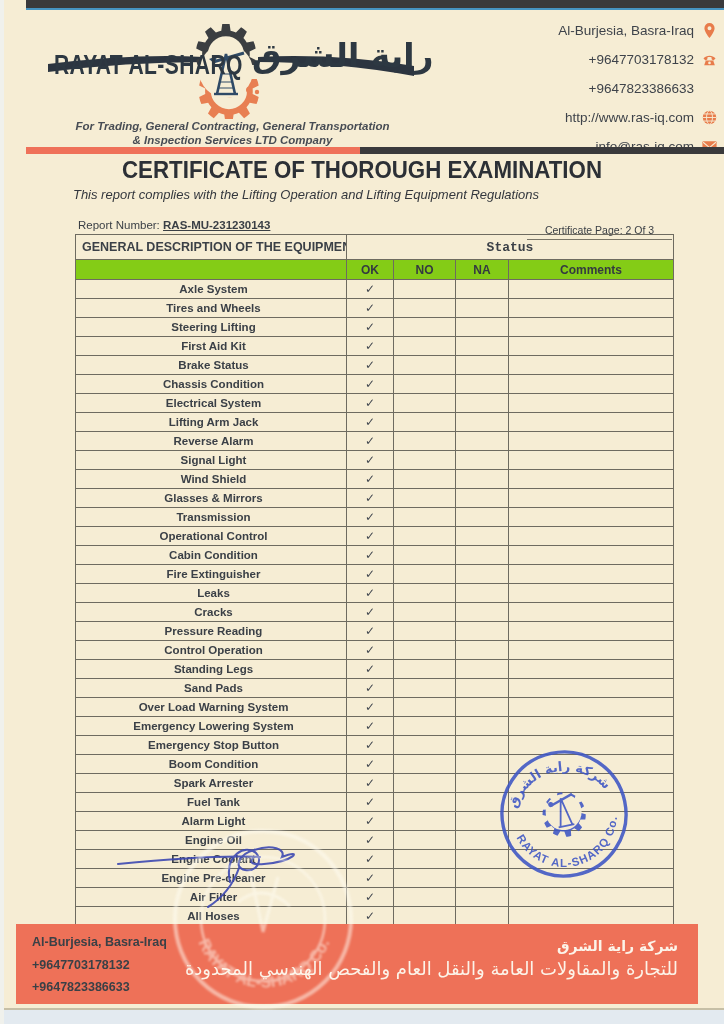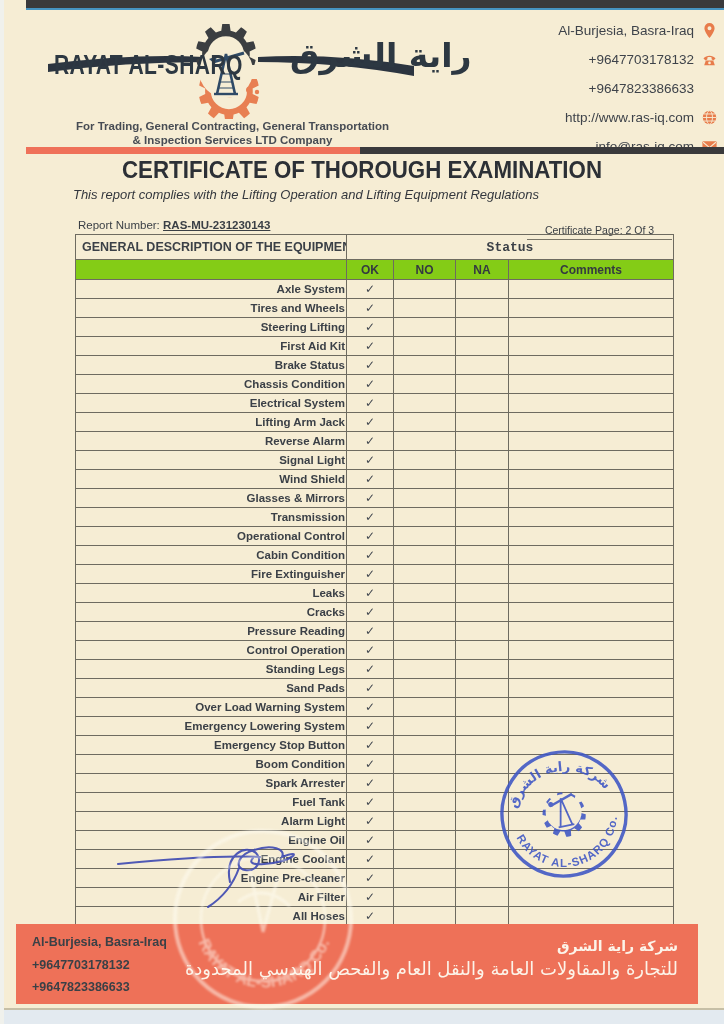--- a/index.html
+++ b/index.html
@@ -8,22 +8,22 @@
   .paper{position:absolute;left:4px;top:0;right:0;bottom:14px;background:#f6edd4;border-bottom:2px solid #c6bfa6;}
   .edge-left{position:absolute;left:0;top:0;width:4px;height:100%;background:#f0f1ec;}
 
   
   .topbar{position:absolute;top:0;left:26px;right:0;height:8px;background:#3a3a3c;border-bottom:2px solid #4694c2;}
 
   
   .logo{position:absolute;left:46px;top:24px;width:370px;height:94px;}
   .logo svg{position:absolute;left:0;top:0;}
   .name-en{position:absolute;left:8px;top:26px;font-size:27px;font-weight:bold;color:#2d3842;transform:scaleX(.78);transform-origin:left center;white-space:nowrap;letter-spacing:.5px;}
-  .name-ar{position:absolute;left:206px;top:12px;font-size:33px;font-weight:bold;color:#2d3842;white-space:nowrap;font-family:"DejaVu Sans","Liberation Sans",sans-serif;margin-left:38px;}
-  .tagline{position:absolute;left:60px;top:119px;width:345px;text-align:center;font-size:11.5px;font-weight:bold;color:#474c54;line-height:14px;}
+  .name-ar{position:absolute;left:206px;top:12px;font-size:33px;font-weight:bold;color:#2d3842;white-space:nowrap;font-family:"DejaVu Sans","Liberation Sans",sans-serif;}
+  .tagline{position:absolute;left:60px;top:119px;width:345px;text-align:center;font-size:11.5px;font-weight:bold;color:#474c54;line-height:14px;font-style:italic;}
 
   
   .contacts{position:absolute;top:16px;right:6px;width:220px;}
   .c-row{display:flex;justify-content:flex-end;align-items:center;height:29px;}
   .c-text{font-size:13.5px;color:#3e434a;white-space:nowrap;}
   .c-icon{width:17px;height:17px;margin-left:7px;display:inline-block;flex:0 0 17px;}
   .c-icon svg{width:17px;height:17px;display:block;}
 
   
   .divider{position:absolute;top:147px;left:26px;right:0;height:7px;display:flex;}
@@ -39,21 +39,21 @@
   .meta-left b{font-weight:bold;text-decoration:underline;}
   .meta-right{position:absolute;top:224px;right:52px;width:145px;font-size:10.5px;font-weight:normal;color:#3a3f45;text-align:center;border-bottom:1.4px solid #7a7668;padding-bottom:3px;}
 
   
   .tablewrap{position:absolute;left:75px;top:234px;}
   table{border-collapse:collapse;table-layout:fixed;width:598px;background:transparent;}
   td{border:1px solid #6e6b60;color:#3b4047;overflow:hidden;white-space:nowrap;}
   td.h1l{font-size:12.5px;font-weight:bold;padding:2px 0 2px 6px;height:20px;}
   td.h1r{font-size:13px;font-weight:bold;text-align:center;height:20px;font-family:Liberation Mono, monospace;}
   tr.salmon td{background:#84cc16;font-size:12px;font-weight:bold;text-align:center;height:17px;color:#343a40;}
-  td.lbl{font-size:11.5px;font-weight:bold;text-align:right;padding-left:6px;height:16px;}
+  td.lbl{font-size:11.5px;font-weight:bold;text-align:center;padding-left:6px;height:16px;}
   td.chk{font-size:12px;text-align:center;font-weight:bold;color:#434850;height:16px;}
   td.namecell{height:50px;vertical-align:top;padding:3px 6px;white-space:normal;}
   .sig-caption{font-size:12px;color:#3a3f45;}
   .sig-name{font-size:12.5px;font-weight:bold;color:#33383e;margin-top:2px;}
 
   
   .stamp{position:absolute;left:498px;top:748px;width:132px;height:132px;transform:rotate(-12deg);opacity:.88;}
   
   .signature{position:absolute;left:108px;top:840px;width:210px;height:70px;}
   

